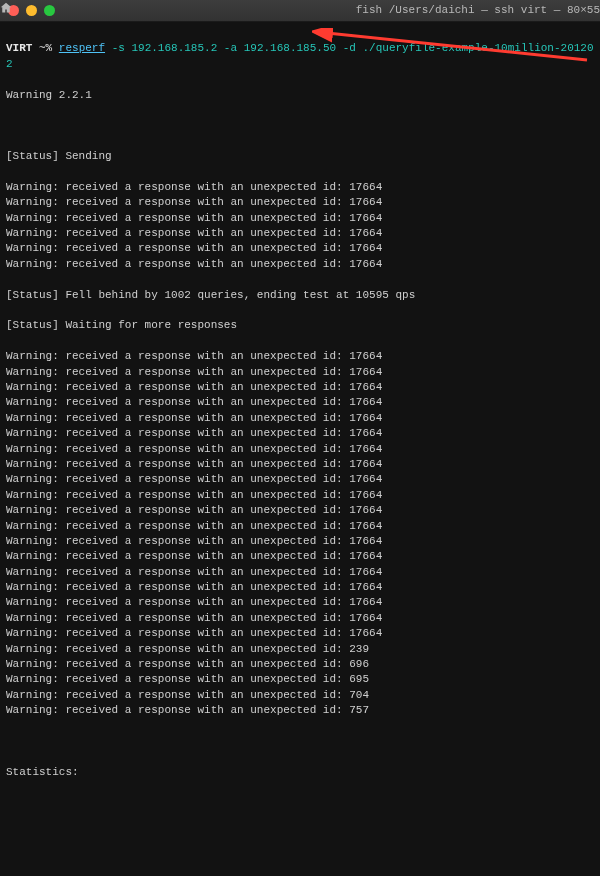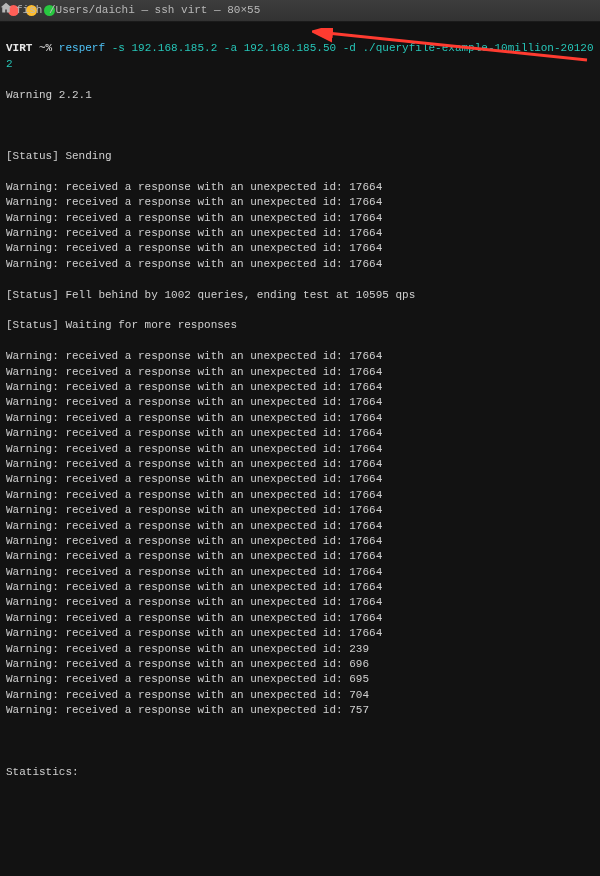--- a/index.html
+++ b/index.html
@@ -42,38 +42,38 @@
     .dot.green { background: #28c840; }
     .title-text {
       position: absolute;
       left: 0;
       right: 0;
       text-align: center;
       font-size: 11px;
       color: #b8b8b8;
       display: flex;
       align-items: center;
-      justify-content: flex-start;
+      justify-content: space-between;
       gap: 4px;
     }
     .home-icon svg {
       width: 12px;
       height: 12px;
       fill: #b8b8b8;
     }
     .terminal {
       padding: 4px 6px;
       background: #121212;
       height: calc(100% - 22px);
       white-space: pre-wrap;
       word-break: break-all;
     }
     .prompt-host { color: #e8e8e8; font-weight: bold; }
     .prompt-sym { color: #e8e8e8; }
-    .cmd { color: #4fc3f7; }
+    .cmd { color: #4fc3f7; text-decoration: underline; }
     .teal { color: #26c6b8; }
     .line { display: block; }
     .arrow {
       position: absolute;
       top: 28px;
       right: 8px;
       pointer-events: none;
     }
   </style>
 </head>

